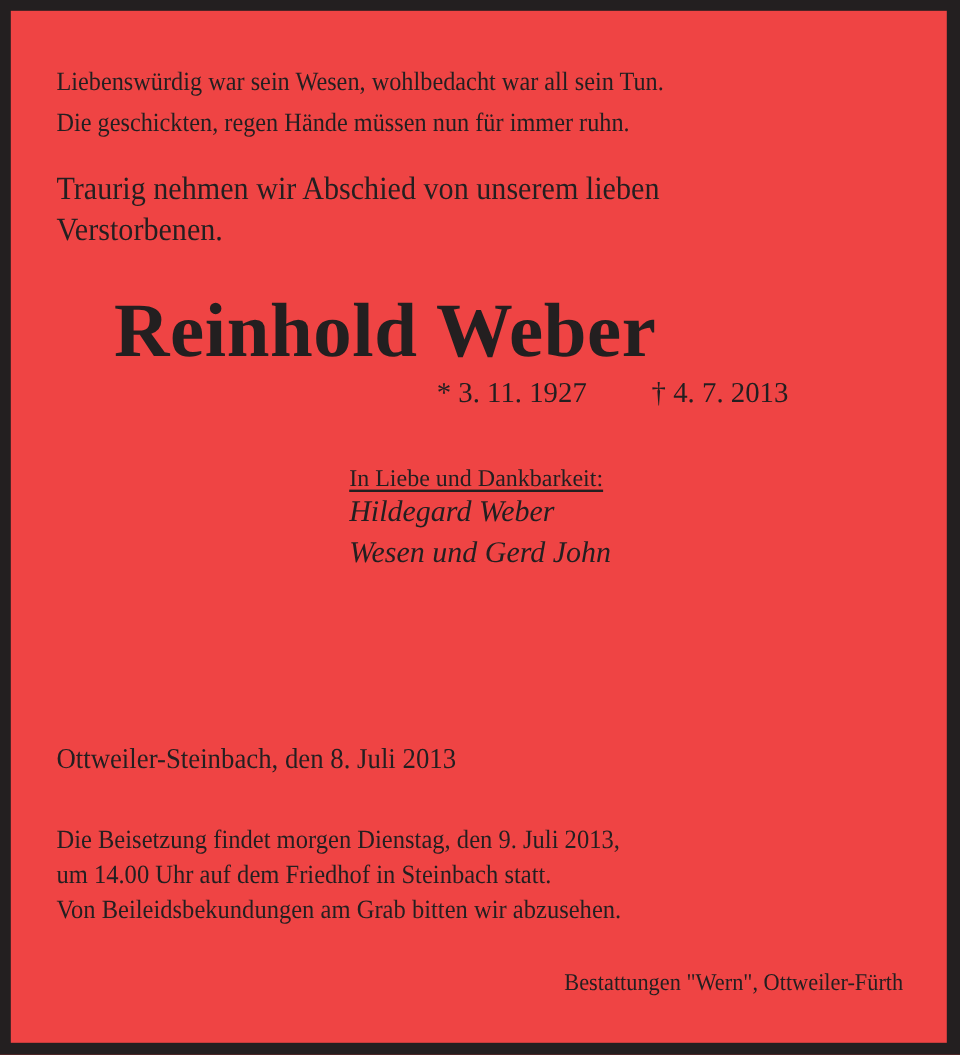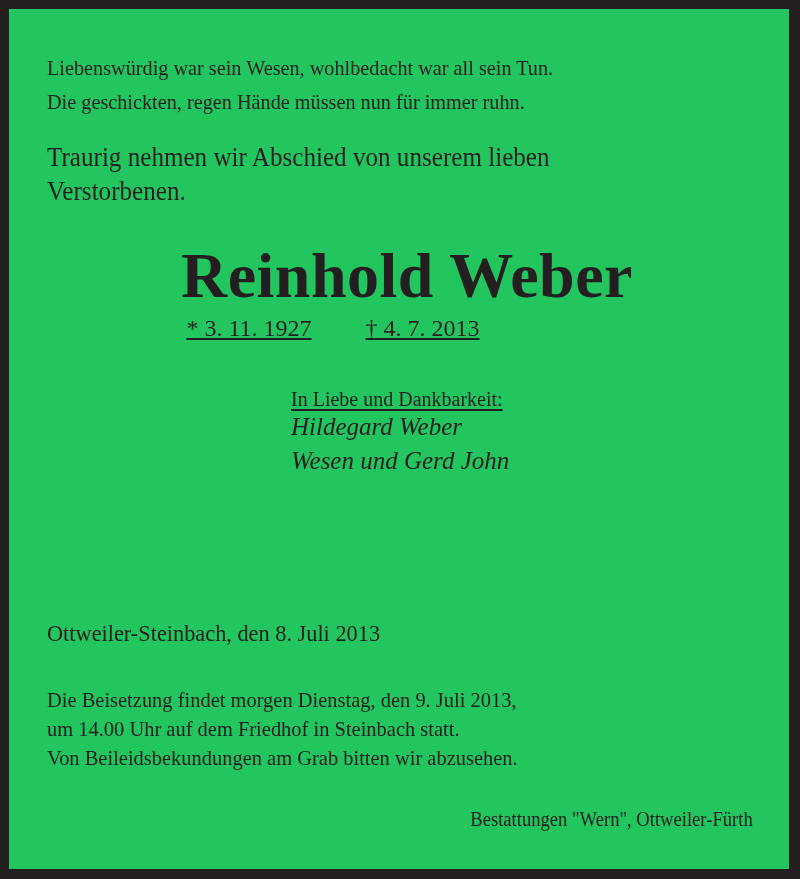--- a/index.html
+++ b/index.html
@@ -1,26 +1,26 @@
 <!DOCTYPE html>
 <html><head>
 <meta charset="utf-8">
 <style>
   html, body { margin: 0; padding: 0; }
   body { width: 800px; height: 879px; background: #231f20; position: relative; overflow: hidden; }
   .card {
     position: absolute; left: 9px; top: 9px; width: 780px; height: 860px;
-    background: #22c55e; color: #231f20;
+    background: #ef4444; color: #231f20;
     font-family: "Liberation Serif", "DejaVu Serif", serif;
   }
   .t { position: absolute; white-space: nowrap; }
   .verse { left: 38px; top: 42px; font-size: 22px; line-height: 34px; transform: scaleX(0.92); transform-origin: left top; }
   .intro { left: 38px; top: 131px; font-size: 27px; line-height: 34px; transform: scaleX(0.93); transform-origin: left top; }
-  .name { left: 0; width: 624px; text-align: right; top: 231px; font-size: 64px; font-weight: bold; line-height: 72px; letter-spacing: 0.5px; }
-  .dates { left: 0; width: 648px; text-align: center; top: 303px; font-size: 24px; line-height: 32px; text-decoration: underline; }
+  .name { left: 0; width: 624px; text-align: center; top: 231px; font-size: 64px; font-weight: bold; line-height: 72px; letter-spacing: 0.5px; }
+  .dates { left: 0; width: 648px; text-align: right; top: 303px; font-size: 24px; line-height: 32px; }
   .dates .gap { display: inline-block; width: 54px; }
   .thanks-head { left: 282px; top: 374px; font-size: 20px; line-height: 32px; text-decoration: underline; text-underline-offset: 3px; }
   .family { left: 282px; top: 401px; font-size: 25px; line-height: 34px; font-style: italic; }
   .family div { height: 34px; }
   .place { left: 38px; top: 608px; font-size: 24px; line-height: 32px; transform: scaleX(0.93); transform-origin: left top; }
   .burial { left: 38px; top: 676px; font-size: 22px; line-height: 29px; transform: scaleX(0.93); transform-origin: left top; }
   .burial div { height: 29px; }
   .undertaker { right: 36px; top: 796px; font-size: 20px; line-height: 28px; transform: scaleX(0.93); transform-origin: right top; }
 </style>
 </head>

